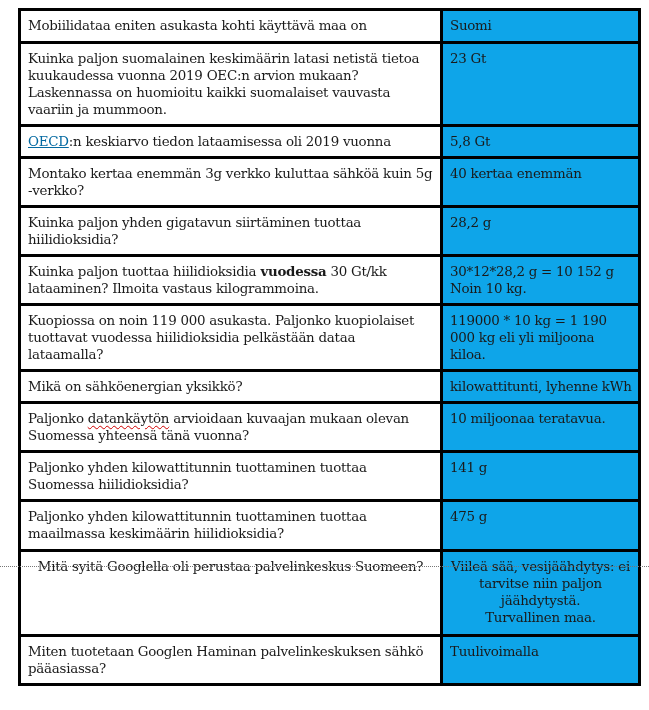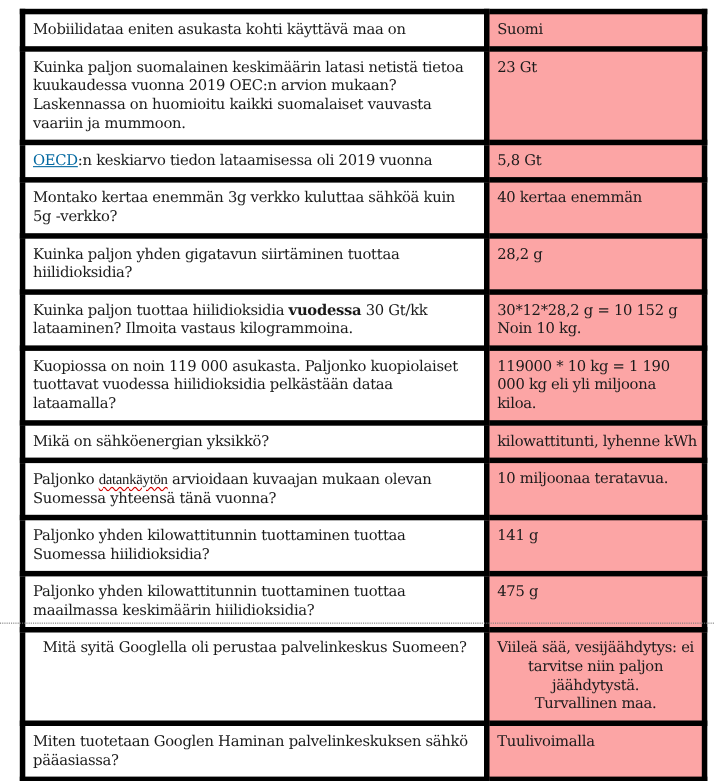--- a/index.html
+++ b/index.html
@@ -20,43 +20,42 @@
     left: 18px;
     top: 8px;
     width: 620px;
     border-collapse: collapse;
     table-layout: fixed;
     font-size: 13.4px;
     line-height: 17px;
     letter-spacing: -0.25px;
   }
   .doc-table td {
-    border: 5px solid #000000;
+    border: 3px solid #000000;
     vertical-align: top;
     padding: 6px 7px 6px 7px;
     box-sizing: border-box;
   }
   .doc-table td.q {
     width: 422px;
     background: #ffffff;
   }
   .doc-table td.a {
     width: 198px;
-    background: #fca5a5;
+    background: #0ea5e9;
   }
   .bold { font-weight: bold; }
   .link {
     color: #0369a1;
     text-decoration: underline;
   }
   .spell {
     text-decoration: underline wavy #d00000;
     text-decoration-thickness: 1px;
     text-underline-offset: 2px;
-    font-family: Liberation Serif, serif;
   }
   .page-break {
     position: absolute;
     left: 0;
     top: 566px;
     width: 649px;
     height: 0;
     border-top: 1px dotted #777777;
     pointer-events: none;
   }

